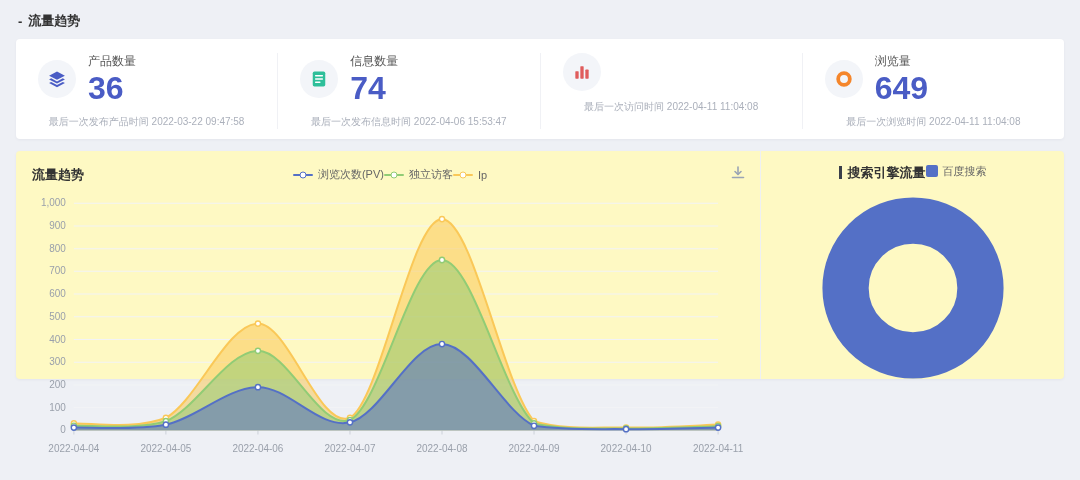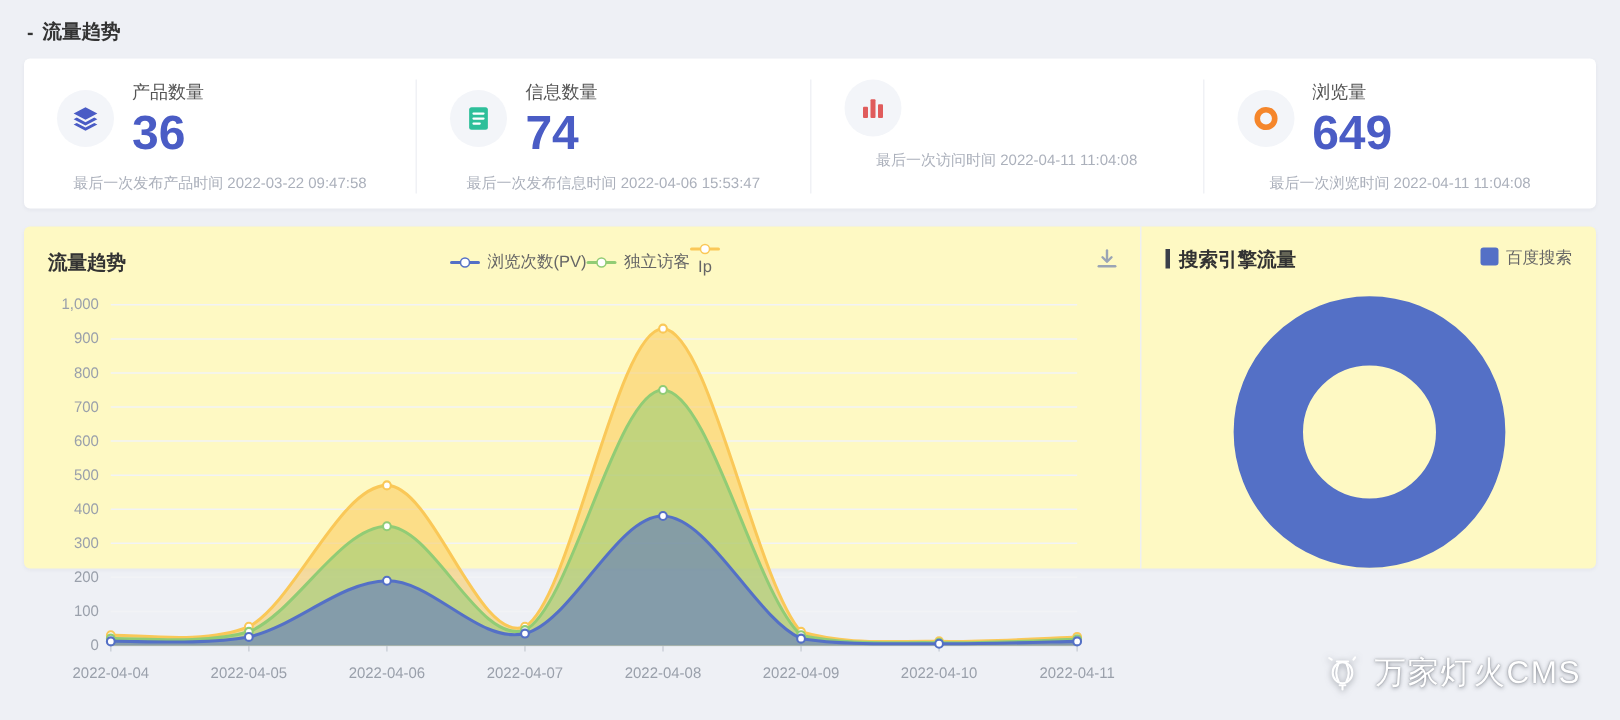--- a/index.html
+++ b/index.html
@@ -45,21 +45,21 @@
   .lg-line::after {
     content:''; position:absolute; left:50%; top:50%; transform:translate(-50%,-50%);
     width:5px; height:5px; border:1.5px solid currentColor; border-radius:50%; background:#fff;
   }
   .lg-label { font-size:11px; color:#666; }
   .download-btn { position:absolute; right:14px; top:14px; cursor:pointer; }
   .trend-chart { width:100%; height:268px; display:block; margin-top:4px; }
   .tick { font-size:10px; fill:#9aa0ab; }
 
   .search-panel { width:304px; border-left:1px solid #eef0f3; padding:13px 16px 10px; display:flex; flex-direction:column; }
-  .search-header { display:flex; align-items:flex-start; justify-content:space-between; }
+  .search-header { display:flex; align-items:flex-start; justify-content:center; }
   .search-title { font-size:13px; font-weight:bold; color:#333; display:flex; align-items:center; gap:6px; }
   .title-bar { width:3px; height:13px; background:#3a3f4a; display:inline-block; }
   .legend-square { width:12px; height:12px; border-radius:2px; background:currentColor; display:inline-block; }
   .donut-wrap { flex:1; display:flex; align-items:center; justify-content:center; }
   .donut-chart { width:212px; height:212px; }
 
   
   .watermark {
     position:absolute; right:26px; bottom:18px; display:flex; align-items:center; gap:7px;
     color:#fff; font-size:21px; font-weight:500; letter-spacing:1px;
@@ -148,21 +148,21 @@
       <div class="trend-header">
         <div class="legend">
           <span class="legend-item" style="color: rgb(84, 112, 198);">
             <span class="lg-line"></span>
             <span class="lg-label">浏览次数(PV)</span>
           </span>
           <span class="legend-item" style="color: rgb(145, 204, 117);">
             <span class="lg-line"></span>
             <span class="lg-label">独立访客</span>
           </span>
-          <span class="legend-item" style="color: rgb(250, 200, 88); flex-direction: column;">
+          <span class="legend-item" style="color: rgb(250, 200, 88);">
             <span class="lg-line"></span>
             <span class="lg-label">Ip</span>
           </span>
         </div>
       </div>
       <span class="download-btn">
         <svg width="16" height="16" viewBox="0 0 16 16" fill="none" stroke="#9aa4b5" stroke-width="1.6" stroke-linecap="round" stroke-linejoin="round">
           <path d="M8 2v7"></path>
             <path d="M5 6.5L8 9.5l3-3"></path>
             <path d="M2.5 12.5h11"></path>
@@ -253,24 +253,14 @@
       </div>
       <div class="donut-wrap">
         <svg class="donut-chart" viewBox="0 0 220 220">
             <circle cx="110" cy="110" r="70" fill="none" stroke="#5470c6" stroke-width="48"></circle>
           </svg>
       </div>
     </div>
 
   </div>
 
-  <div class="watermark">
-    <svg width="28" height="28" viewBox="0 0 30 30" fill="none" stroke="#fff" stroke-width="1.5" stroke-linecap="round">
-      <path d="M11 7.5h8"></path>
-      <ellipse cx="15" cy="15.5" rx="7" ry="7.5"></ellipse>
-      <path d="M12.2 9c-2 4-2 9 0 13M17.8 9c2 4 2 9 0 13"></path>
-      <path d="M13 24.5h4M15 24.5v3"></path>
-      <path d="M5.5 5l1.8 1.2M24 4.5l-1.2 1.6"></path>
-    </svg>
-    <span>万家灯火CMS</span>
-  </div>
 
 </div>
 
 </body></html>

